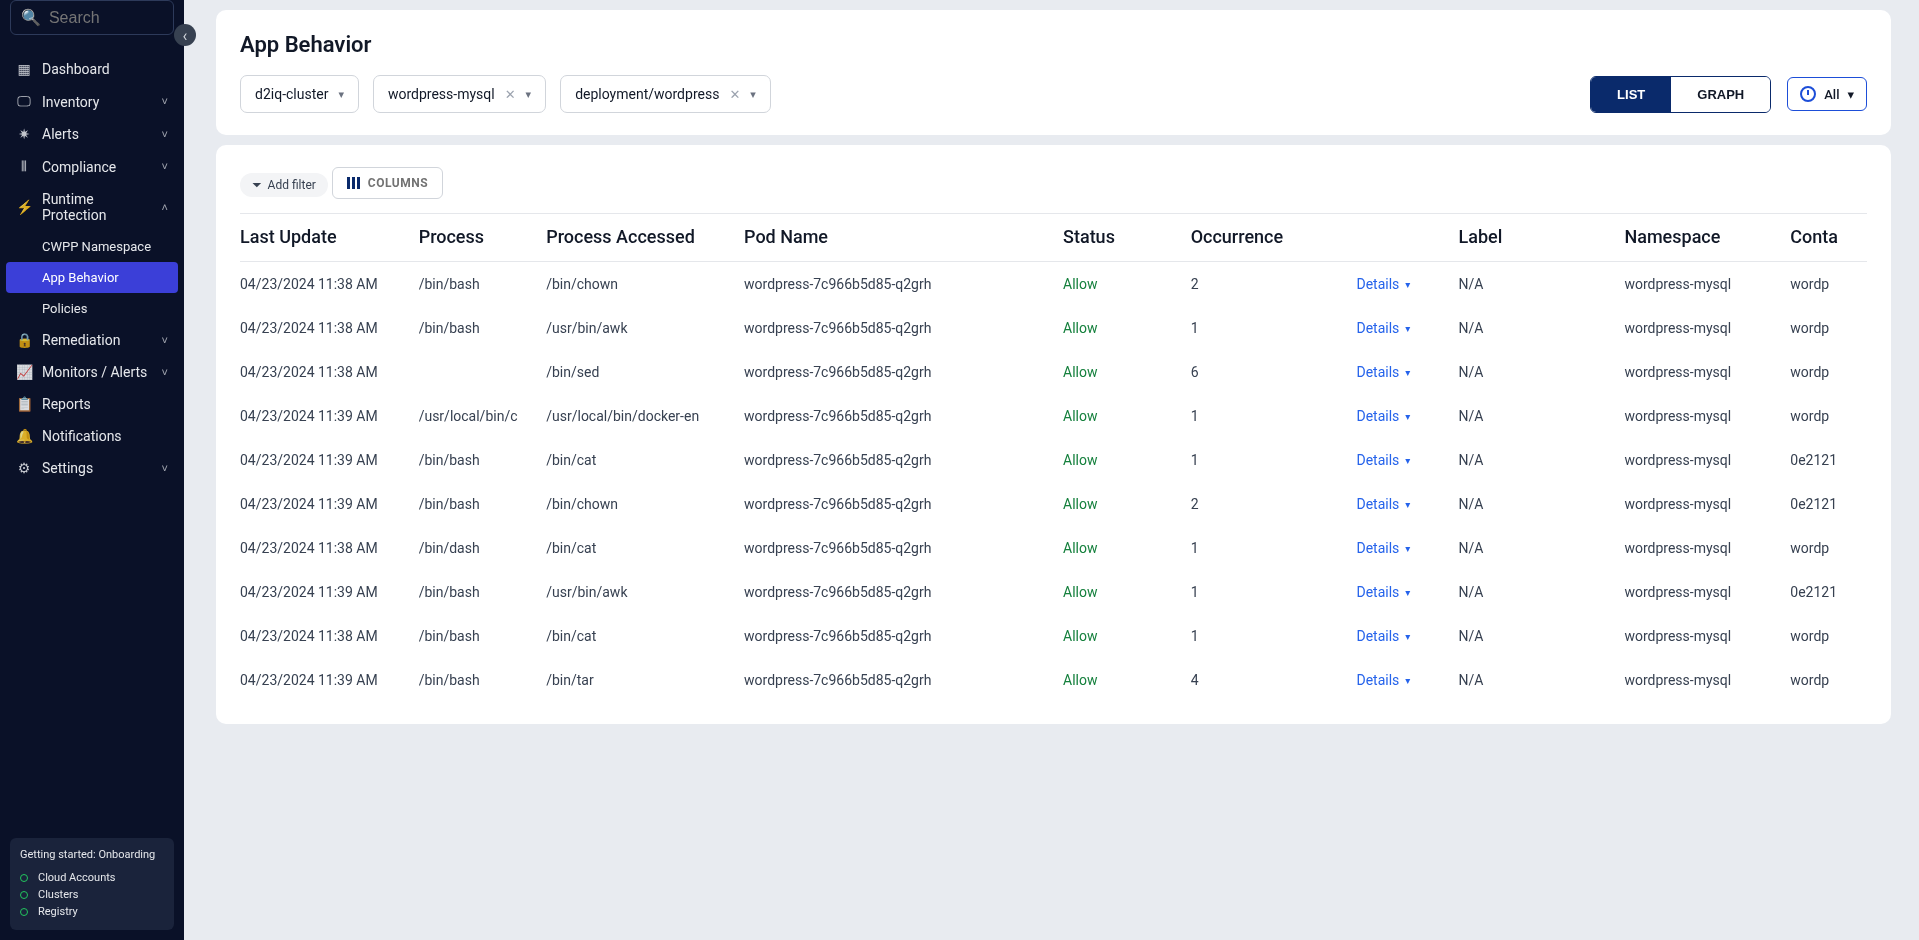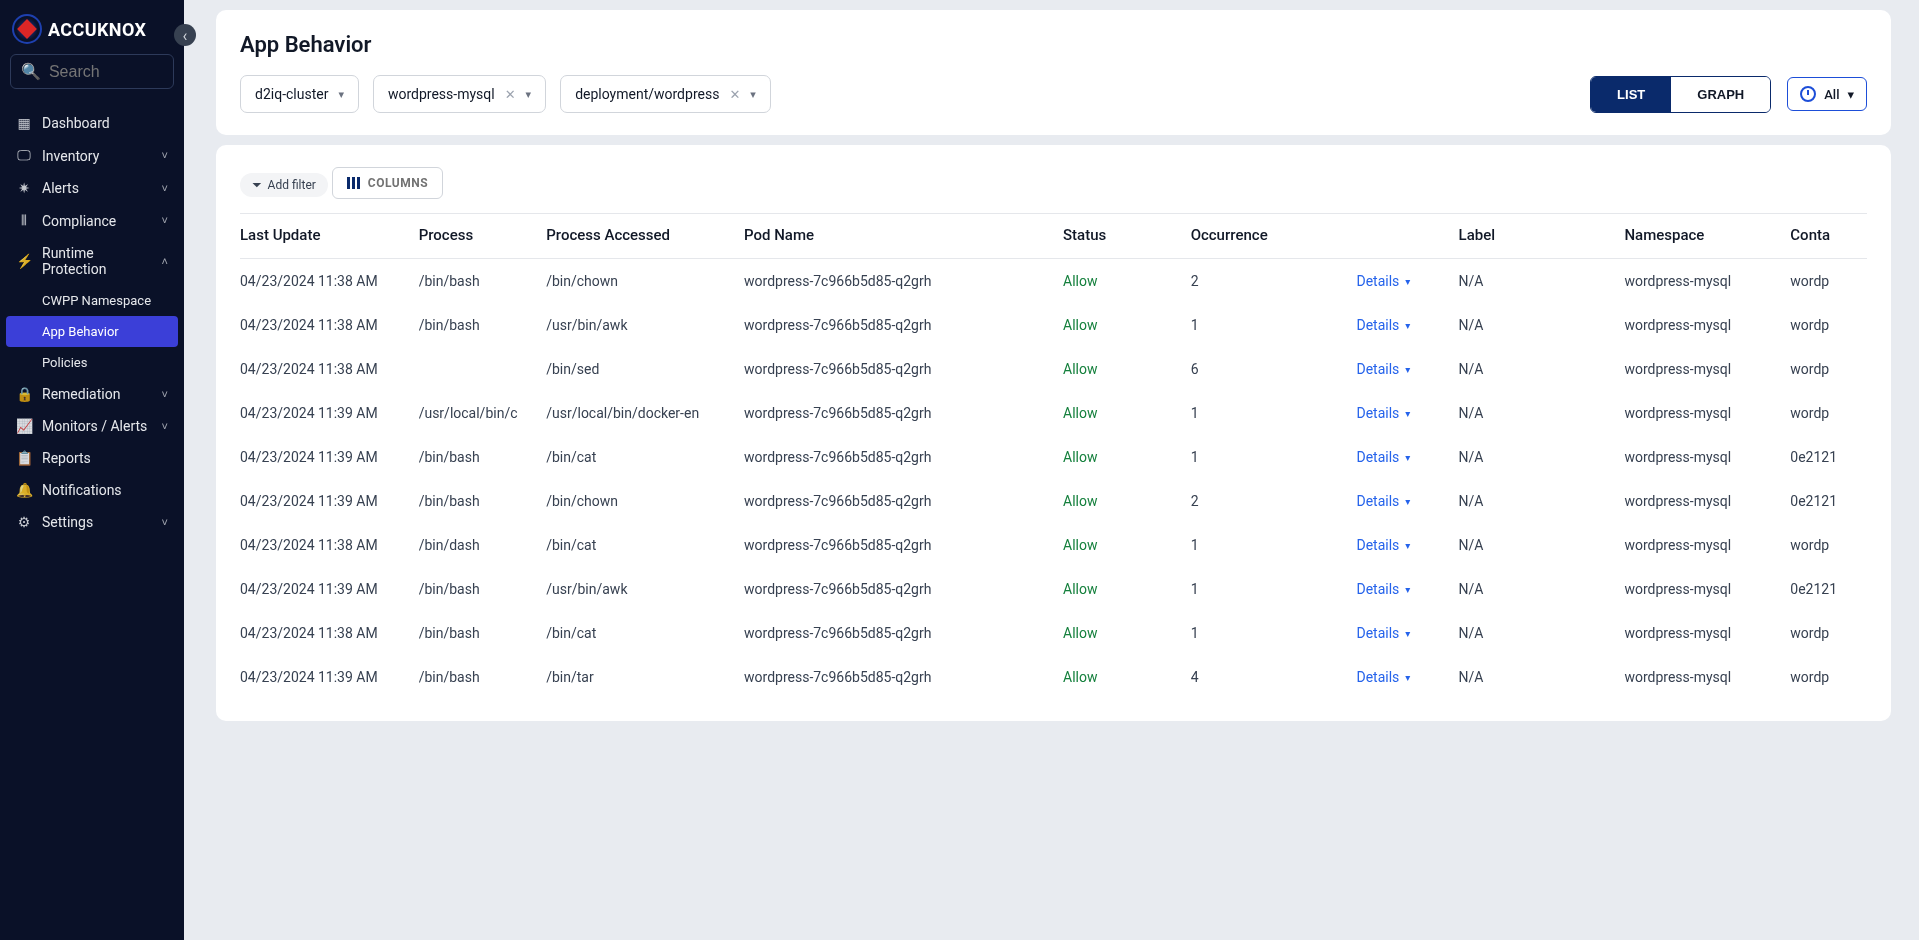--- a/index.html
+++ b/index.html
@@ -49,21 +49,21 @@
   .tabs { display: flex; border: 1px solid #e5e7eb; border-radius: 6px 6px 0 0; overflow: hidden; width: fit-content; margin-bottom: 16px; }
   .tab { padding: 9px 16px; font-size: 13px; cursor: pointer; border-right: 1px solid #e5e7eb; background: #fff; }
   .tab:last-child { border-right: none; }
   .tab.active { font-weight: 700; }
 
   .columns-btn { display: inline-flex; align-items: center; gap: 8px; border: 1px solid #d1d5db; border-radius: 6px; padding: 8px 14px; font-size: 12px; font-weight: 700; letter-spacing: 0.5px; color: #737373; cursor: pointer; margin-bottom: 12px; }
   .columns-btn .cols-icon { display: flex; gap: 2px; }
   .columns-btn .cols-icon span { width: 3px; height: 12px; background: #0a2a6b; }
 
   table { width: 100%; border-collapse: collapse; table-layout: fixed; border-top: 1px solid #e5e7eb; }
-  thead th { text-align: left; font-size: 15px; font-weight: 500; color: #111827; padding: 12px 8px 14px 0; border-bottom: 1px solid #e5e7eb; white-space: nowrap; overflow: hidden; text-overflow: ellipsis; }
+  thead th { text-align: left; font-size: 18px; font-weight: 500; color: #111827; padding: 12px 8px 14px 0; border-bottom: 1px solid #e5e7eb; white-space: nowrap; overflow: hidden; text-overflow: ellipsis; }
   tbody td { font-size: 14px; color: #374151; padding: 14px 8px 14px 0; white-space: nowrap; overflow: hidden; text-overflow: ellipsis; }
   .status-allow { color: #15803d; }
   .details-link { color: #2563eb; cursor: pointer; font-size: 14px; display: inline-flex; align-items: center; gap: 6px; }
   .details-link .dd { font-size: 10px; }
 
   .col-update { width: 140px; }
   .col-process { width: 100px; }
   .col-accessed { width: 155px; }
   .col-pod { width: 250px; }
   .col-status { width: 100px; }
@@ -72,26 +72,20 @@
   .col-label { width: 130px; }
   .col-ns { width: 130px; }
   .col-cont { width: 60px; }
 </style>
 </head>
 <body>
 
 <div class="app">
 
   <aside class="sidebar">
-    <div class="logo-row">
-      <div class="logo-mark">
-          <div class="logo-mark-inner"></div>
-        </div>
-      <div class="logo-text">ACCUKNOX</div>
-    </div>
     <div class="collapse-btn">
       <span>‹</span>
     </div>
     <div class="search-wrap">
       <div class="search-box">
         <span>🔍</span>
         <input placeholder="Search" style="">
       </div>
     </div>
     <nav class="nav" id="nav">
@@ -139,20 +133,37 @@
         <div class="nav-item">
           <span class="icon">🔔</span>
           <span>Notifications</span>
         </div>
         <div class="nav-item">
           <span class="icon">⚙</span>
           <span>Settings</span>
           <span class="chev">˅</span>
         </div>
       </nav>
+    <div class="onboard">
+      <div class="onboard-title">Getting started: Onboarding</div>
+      <div id="onboard-steps">
+          <div class="onboard-step">
+            <span class="dot"></span>
+            <span>Cloud Accounts</span>
+          </div>
+          <div class="onboard-step">
+            <span class="dot"></span>
+            <span>Clusters</span>
+          </div>
+          <div class="onboard-step">
+            <span class="dot"></span>
+            <span>Registry</span>
+          </div>
+        </div>
+    </div>
   </aside>
 
   <main class="main">
 
     <div class="card">
       <h1 class="page-title">App Behavior</h1>
       <div class="filters-row">
         <div class="dropdown">
           <span>d2iq-cluster</span>
           <span class="dd">▾</span>

